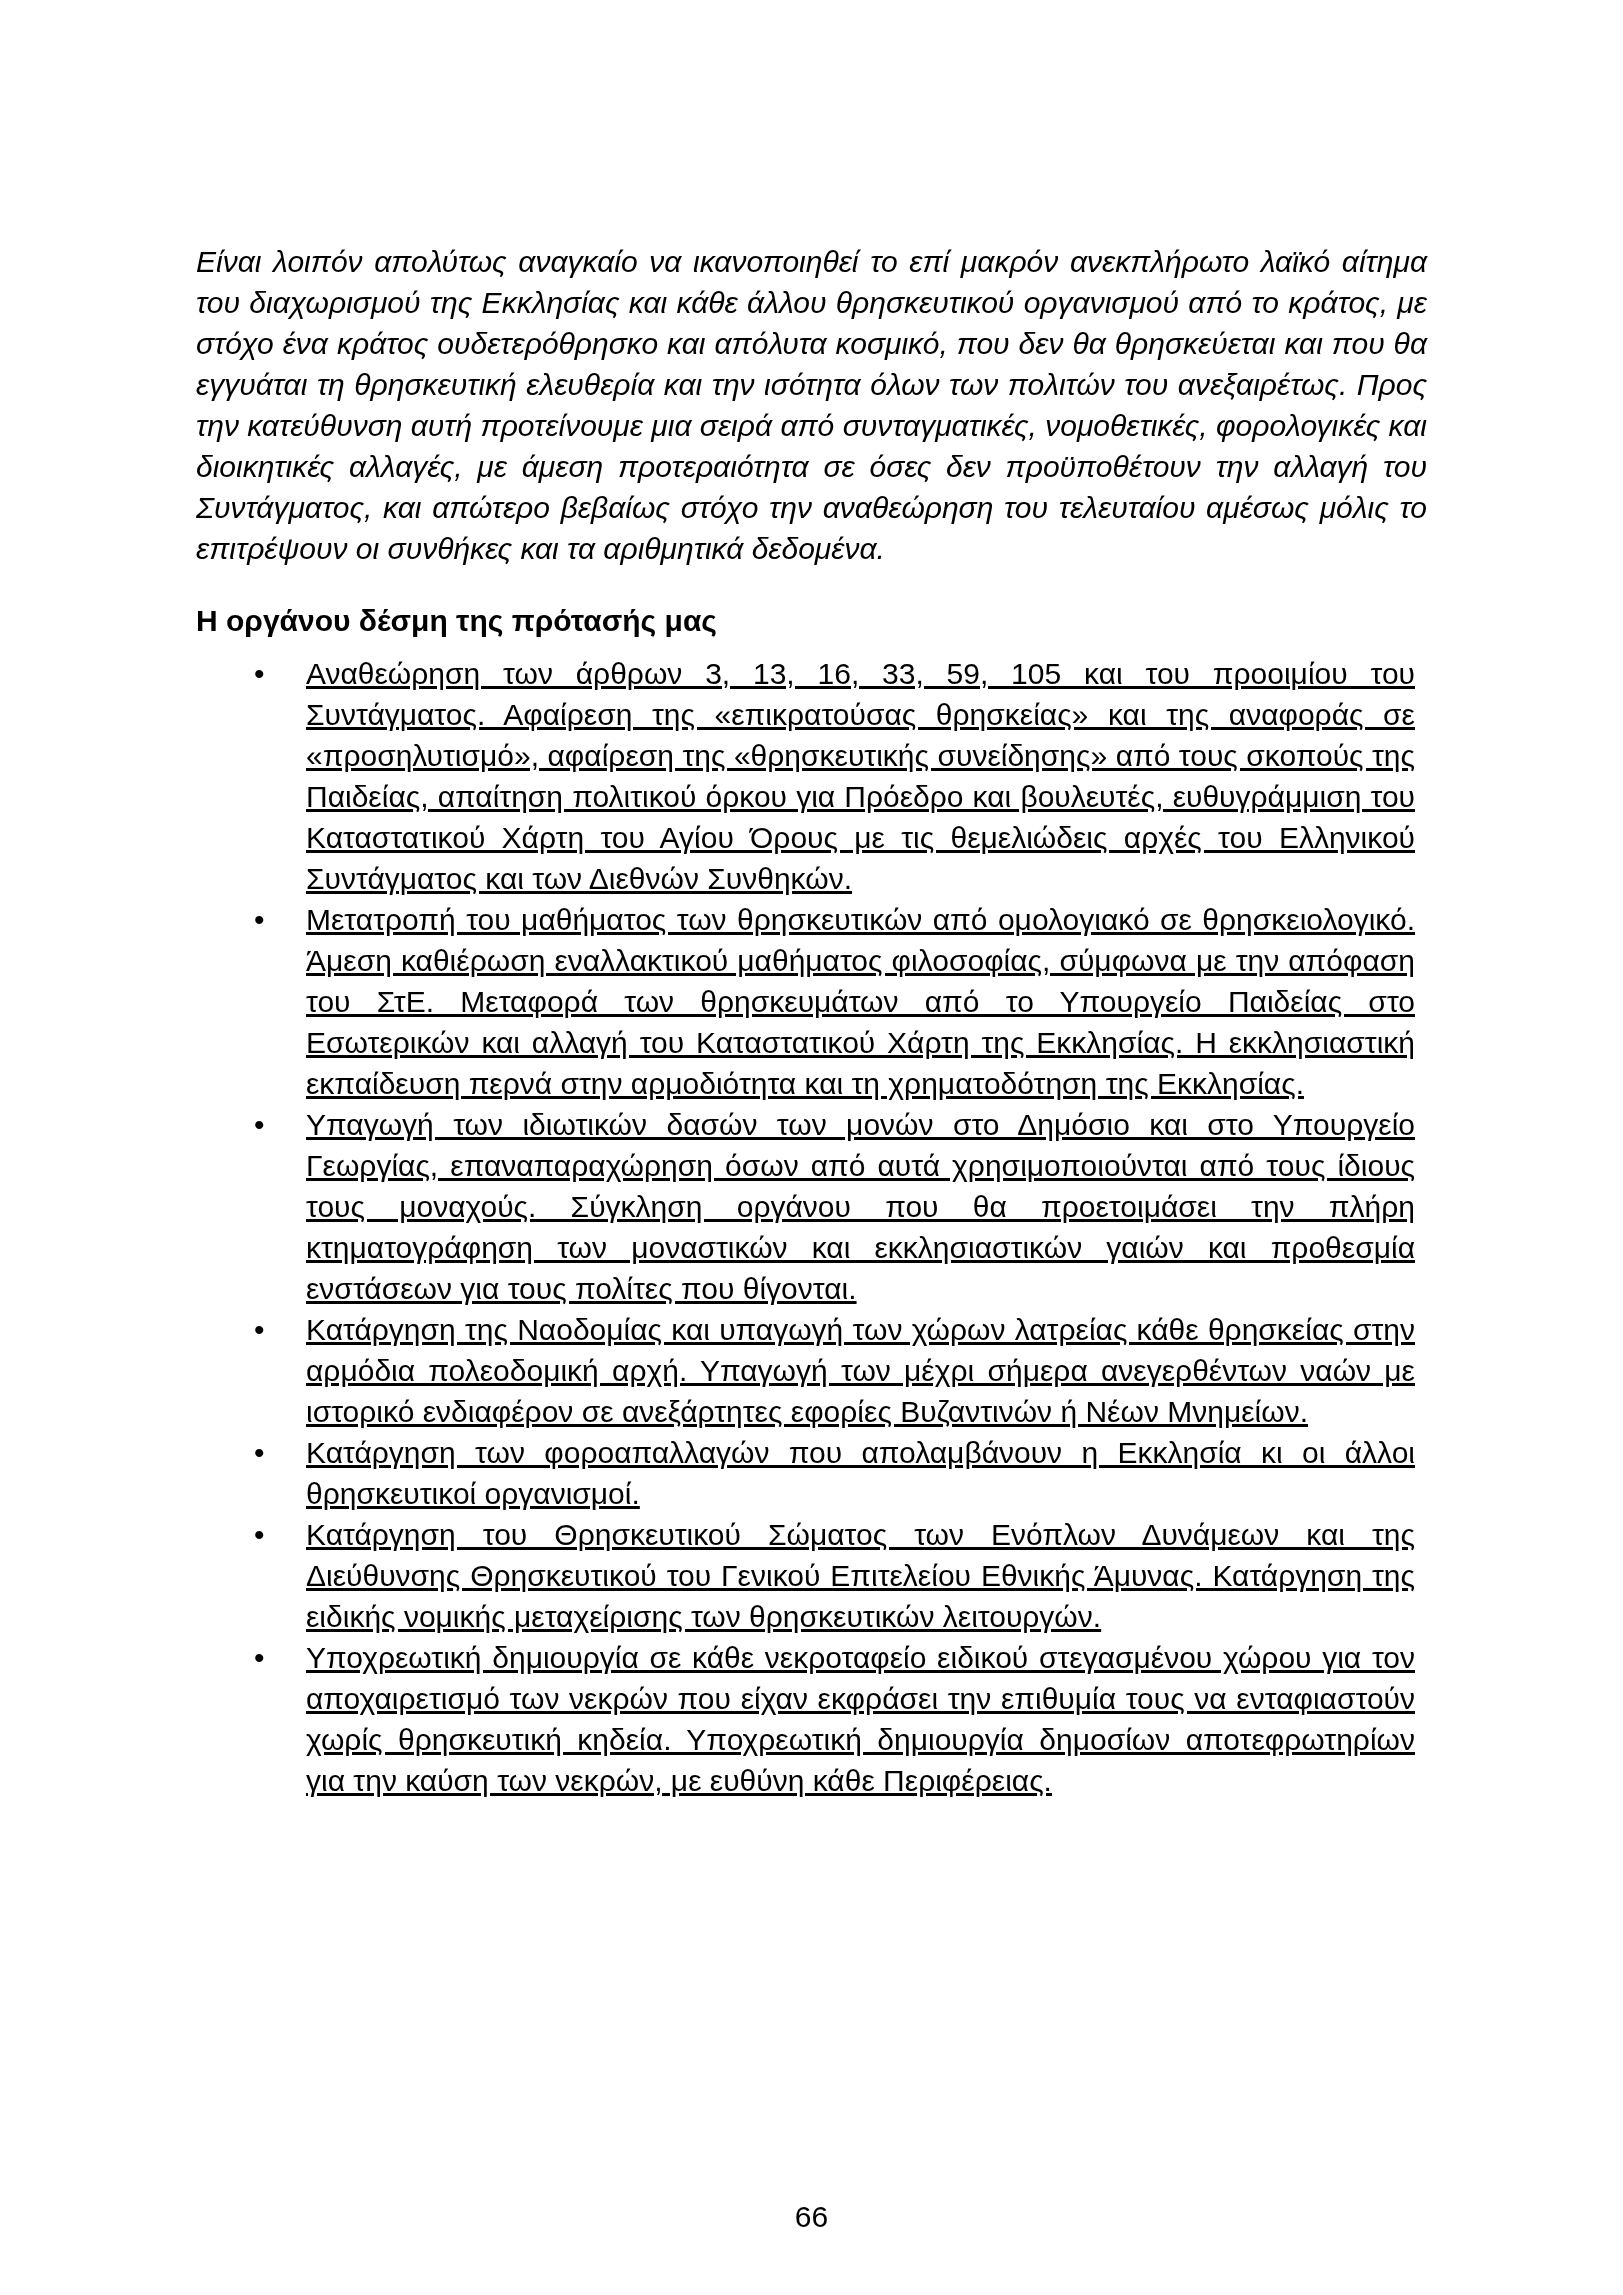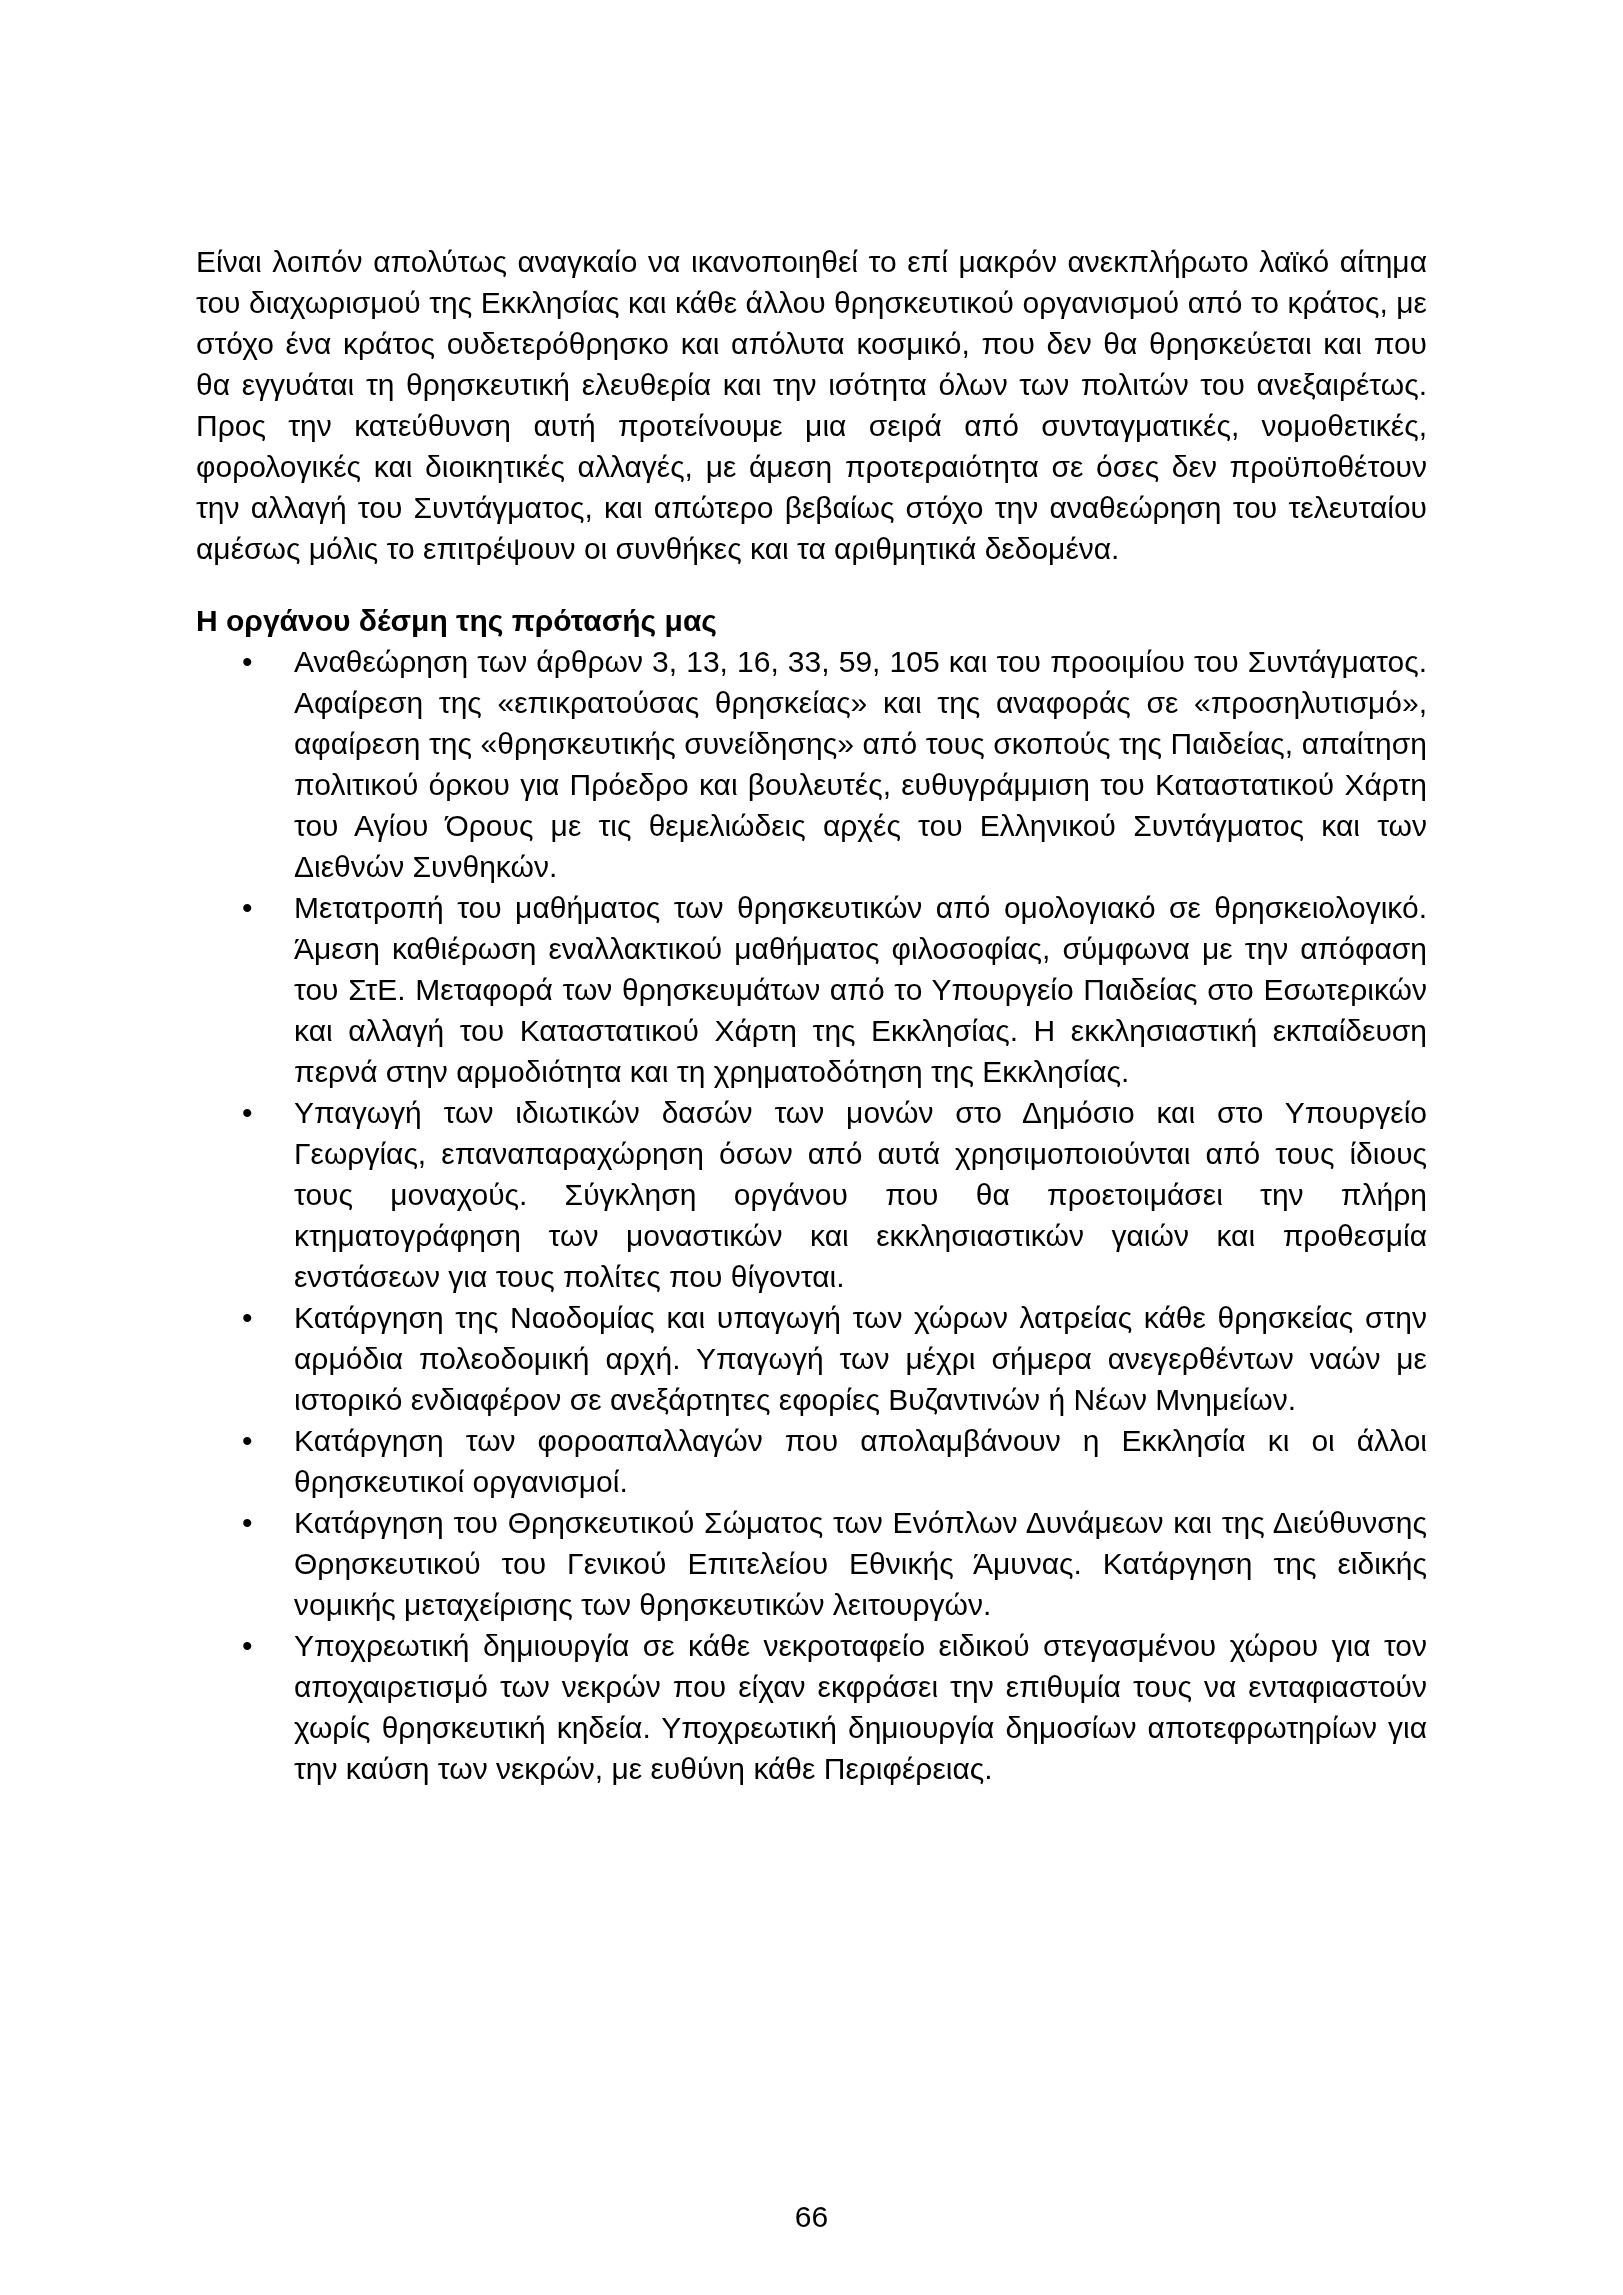--- a/index.html
+++ b/index.html
@@ -21,33 +21,35 @@
   }
   .content {
     position: absolute;
     top: 241px;
     left: 196px;
     width: 1231px;
   }
   .intro {
     margin: 0 0 31px 0;
     text-align: justify;
+    font-style: italic;
   }
   .heading {
     margin: 0;
     padding: 0;
     font-size: 30px;
     line-height: 41px;
     font-weight: bold;
     text-align: left;
   }
   ul.bullets {
-    margin: 0;
+    margin: 12px;
     padding: 0 0 0 98px;
     list-style: none;
+    text-decoration: underline;
   }
   ul.bullets li {
     position: relative;
     text-align: justify;
     margin: 0;
   }
   ul.bullets li::before {
     content: "\2022";
     position: absolute;
     left: -52px;

